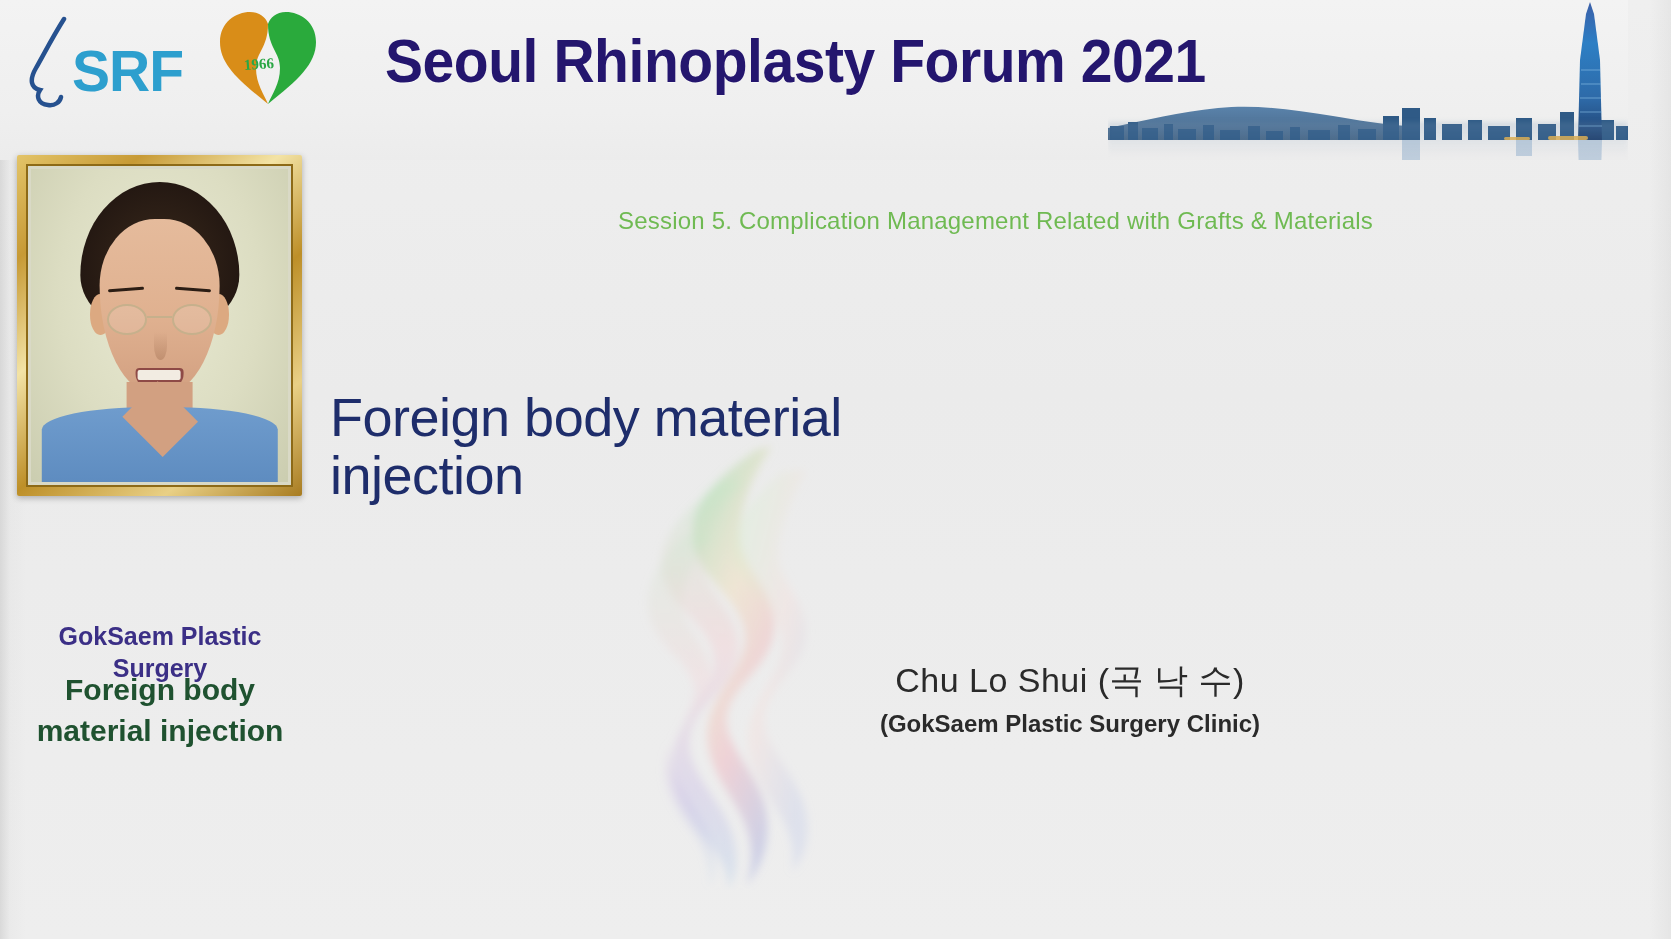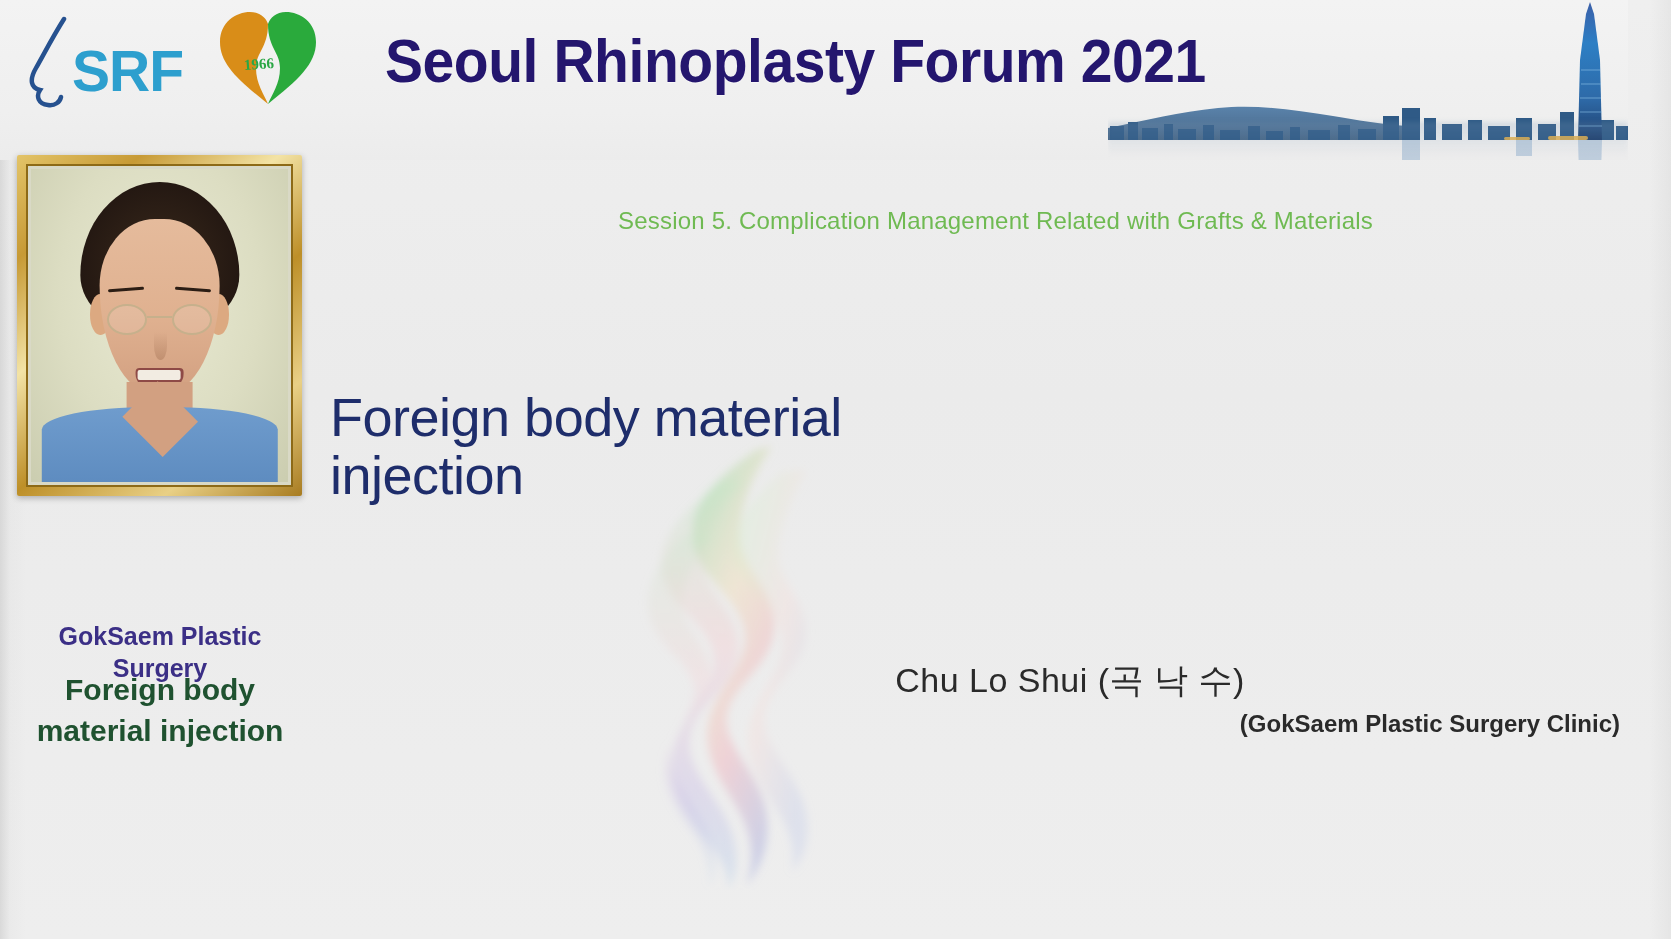--- a/index.html
+++ b/index.html
@@ -157,21 +157,21 @@
   #slide-title{
     position:absolute; left:330px; top:388px; width:1280px; text-align:left;
     font-size:54px; font-weight:500; color:#1e2d6b; line-height:1.08;
     letter-spacing:-0.5px;
   }
   #speaker-line{
     position:absolute; left:520px; top:658px; width:1100px; text-align:center;
     font-size:34px; font-weight:400; color:#2a2a2a; letter-spacing:0.5px;
   }
   #speaker-clinic{
-    position:absolute; left:520px; top:710px; width:1100px; text-align:right;
+    position:absolute; left:520px; top:710px; width:1100px; text-align:center;
     font-size:24px; font-weight:700; color:#2a2a2a;
   }
 
   
   #smoke{
     position:absolute; left:560px; top:420px; width:300px; height:470px;
     pointer-events:none;
   }
 </style>
 </head>

